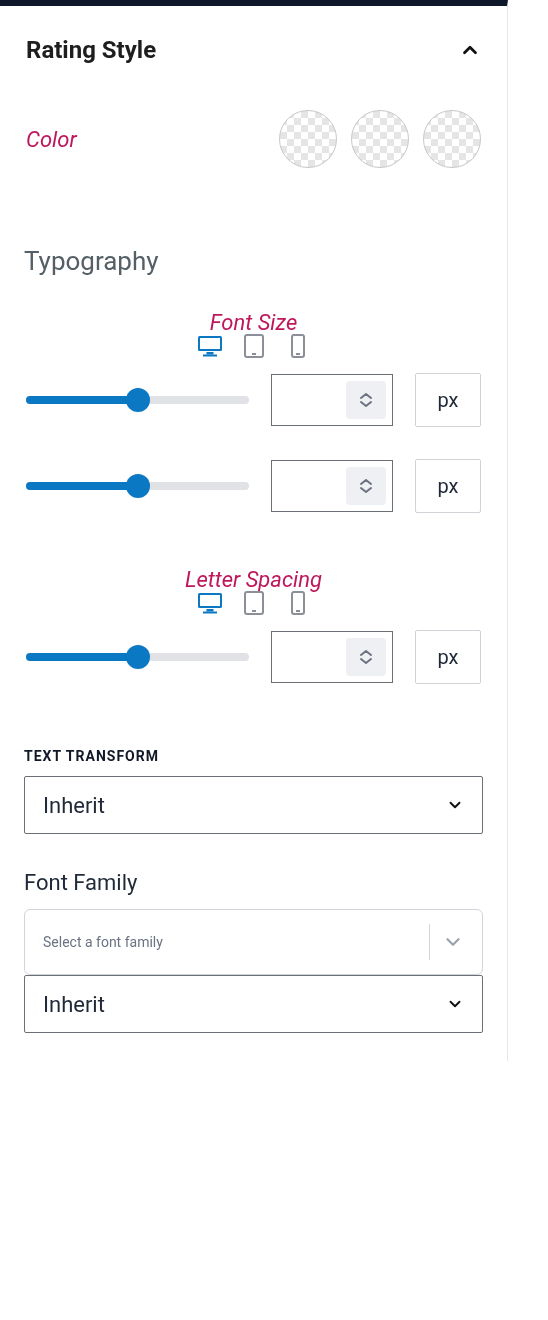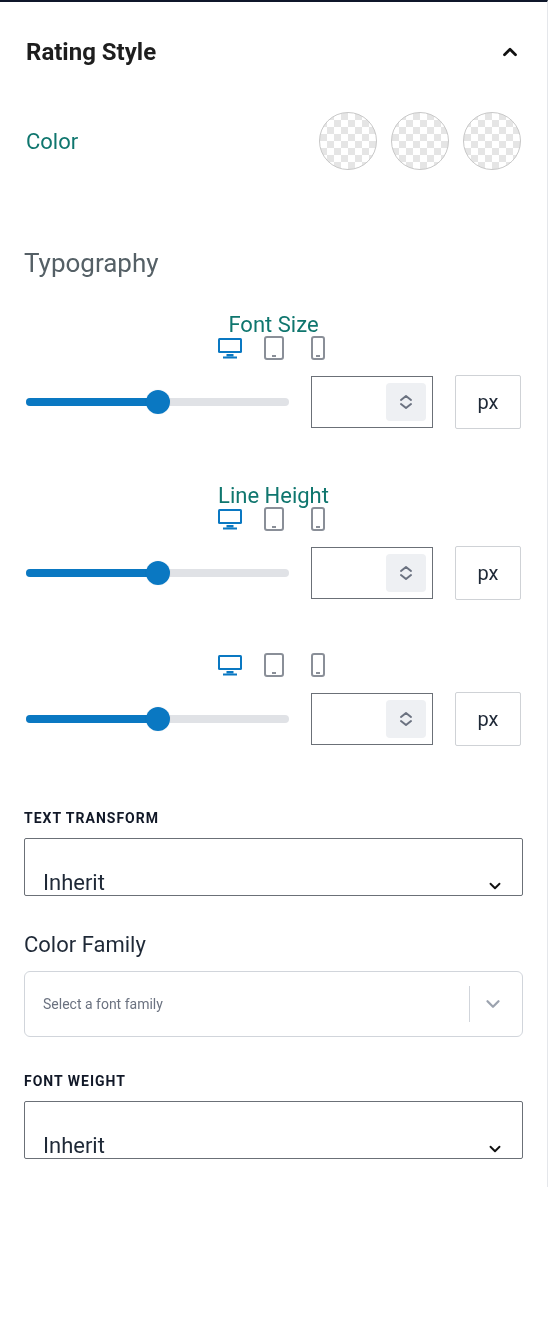--- a/index.html
+++ b/index.html
@@ -13,44 +13,44 @@
     --blue:#0a78c2;
     --blue2:#1e88e5;
     --heading:#556066;
     --checker1:#e5e5e5;
     --checker2:#f5f5f5;
     --field-bg:#ffffff;
     --spin-bg:#eef0f3;
   }
   html,body{margin:0;padding:0;background:#fff;font-family:-apple-system,BlinkMacSystemFont,"Segoe UI",Roboto,Helvetica,Arial,sans-serif;color:var(--ink);}
   .panel{
-    width:548px;
+    width:508px;
     box-sizing:border-box;
-    padding:20px 24px 28px 24px;
-    border-top:2px solid #0f172a;
+    padding:14px 24px 28px 24px;
+    border-top:6px solid #0f172a;
     border-right:1px solid #e5e7eb;
   }
 
   
   .section-head{
     display:flex;align-items:center;justify-content:space-between;
     padding:16px 2px 20px 2px;
   }
   .section-head h2{
     margin:0;font-size:24px;font-weight:700;color:var(--ink);
   }
 
   
   .row{
     display:flex;align-items:center;justify-content:space-between;
     padding:26px 2px 16px 2px;
   }
   .row.label-only{padding-bottom:12px;flex-direction:column;}
   .row .label{
-    font-size:22px;color:#0f766e;font-weight:400;
+    font-size:22px;color:#be185d;font-weight:400;font-style:italic;
   }
 
   
   .swatches{display:flex;gap:14px;}
   .swatch{
     width:56px;height:56px;border-radius:50%;
     border:1px solid var(--line2);
     background-image:
       linear-gradient(45deg,var(--checker1) 25%,transparent 25%),
       linear-gradient(-45deg,var(--checker1) 25%,transparent 25%),
@@ -116,21 +116,21 @@
   }
 
   
   .caps-label{
     font-size:14px;letter-spacing:1px;font-weight:700;color:#111827;text-transform:uppercase;
     margin:36px 0 12px 0;
   }
 
   
   .select{
-    display:flex;align-items:flex-end;justify-content:space-between;
+    display:flex;align-items:center;justify-content:space-between;
     height:56px;border:1.5px solid #6b7077;border-radius:2px;padding:0 18px;cursor:pointer;
     background:var(--field-bg);
   }
   .select .text{font-size:22px;color:#1f2937;}
   .select .chev{color:#1f2937;}
 
   
   .field-label{
     font-size:22px;color:#1f2937;margin:36px 0 14px 0;
   }
@@ -211,45 +211,20 @@
         <svg width="14" height="8" viewBox="0 0 14 8">
             <polyline points="2,2 7,6 12,2" fill="none" stroke="#6b7280" stroke-width="2" stroke-linecap="round" stroke-linejoin="round"></polyline>
           </svg>
       </div>
     </div>
     <div class="unitbox">
         <span>px</span>
       </div>
   </div>
 
-  <div class="row label-only">
-    <div class="label">Line Height</div>
-    <div class="devices">
-      <span class="dev active">
-        <svg width="26" height="22" viewBox="0 0 26 22">
-            <rect x="1" y="1" width="24" height="15" rx="1.5" fill="currentColor"></rect>
-            <rect x="3" y="3" width="20" height="11" fill="#fff"></rect>
-            <rect x="9.5" y="17" width="7" height="2.5" fill="currentColor"></rect>
-            <rect x="6" y="19.5" width="14" height="2" fill="currentColor"></rect>
-          </svg>
-      </span>
-      <span class="dev">
-        <svg width="20" height="24" viewBox="0 0 20 24">
-            <rect x="1" y="1" width="18" height="22" rx="2" fill="none" stroke="currentColor" stroke-width="2"></rect>
-            <rect x="8" y="19" width="4" height="2" fill="currentColor"></rect>
-          </svg>
-      </span>
-      <span class="dev">
-        <svg width="14" height="24" viewBox="0 0 14 24">
-            <rect x="1" y="1" width="12" height="22" rx="2" fill="none" stroke="currentColor" stroke-width="2"></rect>
-            <rect x="5" y="19" width="4" height="2" fill="currentColor"></rect>
-          </svg>
-      </span>
-    </div>
-  </div>
   <div class="control-row">
     <div class="slider">
       <div class="track-bg"></div>
       <div class="track-fill" style="width:50%"></div>
       <div class="thumb" style="left:50%"></div>
     </div>
     <div class="numbox">
       <span></span>
       <div class="spinner">
         <svg width="14" height="8" viewBox="0 0 14 8">
@@ -259,20 +234,21 @@
             <polyline points="2,2 7,6 12,2" fill="none" stroke="#6b7280" stroke-width="2" stroke-linecap="round" stroke-linejoin="round"></polyline>
           </svg>
       </div>
     </div>
     <div class="unitbox">
         <span>px</span>
       </div>
   </div>
 
   <div class="row label-only">
+    <div class="label">Letter Spacing</div>
     <div class="devices">
       <span class="dev active">
         <svg width="26" height="22" viewBox="0 0 26 22">
             <rect x="1" y="1" width="24" height="15" rx="1.5" fill="currentColor"></rect>
             <rect x="3" y="3" width="20" height="11" fill="#fff"></rect>
             <rect x="9.5" y="17" width="7" height="2.5" fill="currentColor"></rect>
             <rect x="6" y="19.5" width="14" height="2" fill="currentColor"></rect>
           </svg>
       </span>
       <span class="dev">
@@ -314,34 +290,33 @@
   <div class="caps-label">TEXT TRANSFORM</div>
   <div class="select">
     <span class="text">Inherit</span>
     <span class="chev">
       <svg width="18" height="18" viewBox="0 0 24 24" fill="none" stroke="#111" stroke-width="2.5" stroke-linecap="round" stroke-linejoin="round">
           <polyline points="6 9 12 15 18 9"></polyline>
         </svg>
     </span>
   </div>
 
-  <div class="field-label">Color Family</div>
+  <div class="field-label">Font Family</div>
   <div class="combo">
     <span class="placeholder">Select a font family</span>
     <div style="display:flex;align-items:center;">
       <div class="divider"></div>
       <span class="chev">
         <svg width="22" height="22" viewBox="0 0 24 24" fill="none" stroke="#9ca3af" stroke-width="2.5" stroke-linecap="round" stroke-linejoin="round">
             <polyline points="6 9 12 15 18 9"></polyline>
           </svg>
       </span>
     </div>
   </div>
 
-  <div class="caps-label">FONT WEIGHT</div>
   <div class="select">
     <span class="text">Inherit</span>
     <span class="chev">
       <svg width="18" height="18" viewBox="0 0 24 24" fill="none" stroke="#111" stroke-width="2.5" stroke-linecap="round" stroke-linejoin="round">
           <polyline points="6 9 12 15 18 9"></polyline>
         </svg>
     </span>
   </div>
 
 </div>

